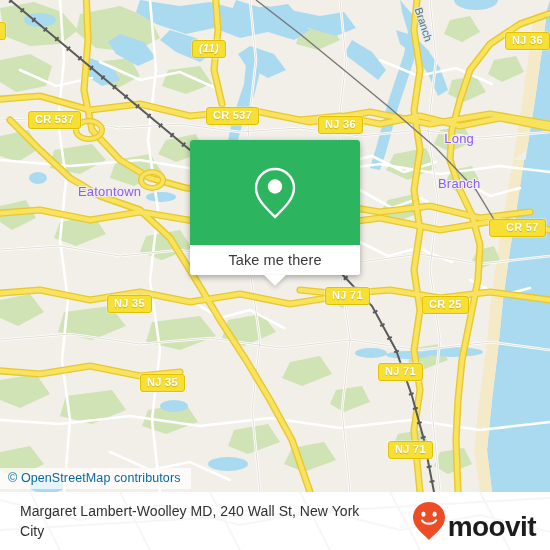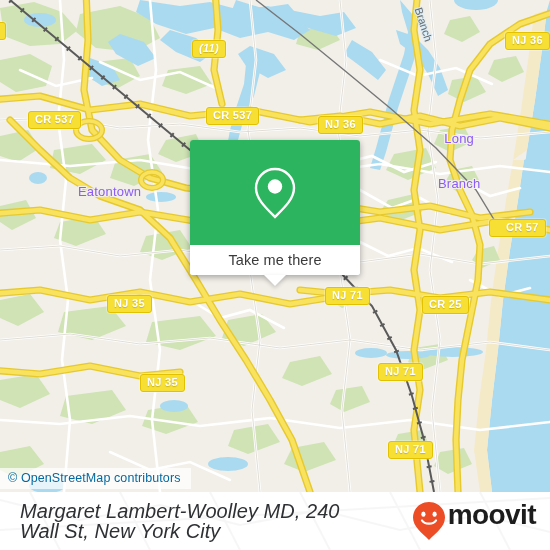--- a/index.html
+++ b/index.html
@@ -146,30 +146,29 @@
   }
   #footer-inner {
     position: relative;
     width: 100%; height: 100%;
     display: flex;
     align-items: center;
     justify-content: space-between;
     padding: 0 14px 0 20px;
   }
   #footer-title {
-    font-size: 20px;
+    font-size: 14px;
     color: #2f3033;
     line-height: 20px;
     max-width: 355px;
     letter-spacing: .05px;
-    font-style: italic;
   }
   #logo {
     display: flex;
-    align-items: flex-start;
+    align-items: flex-end;
     gap: 2px;
     flex: 0 0 auto;
   }
   #logo-text {
     font-size: 28px;
     font-weight: bold;
     color: #1c1c1c;
     letter-spacing: -.6px;
     line-height: 28px;
   }

